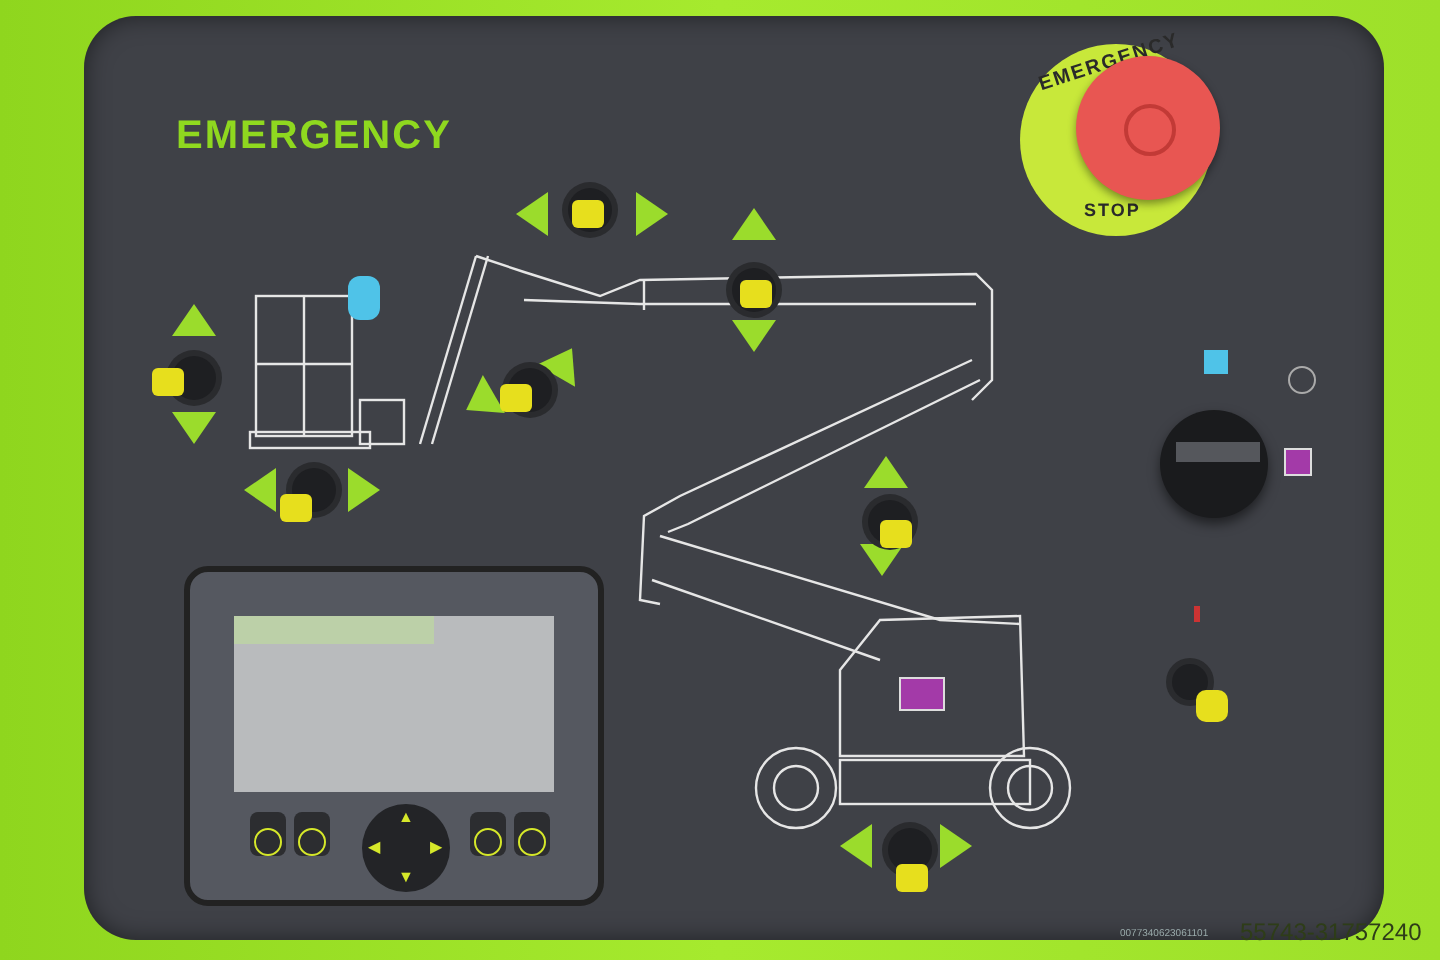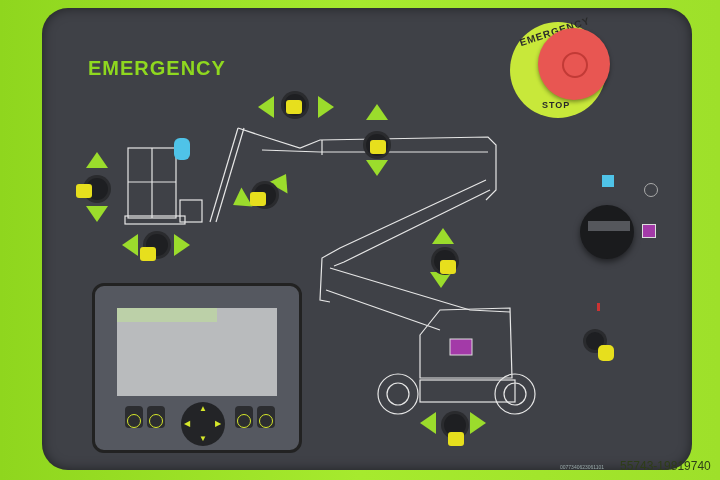--- a/index.html
+++ b/index.html
@@ -135,13 +135,13 @@
 <div class="sq" style="left:602px;top:175px;background:#4fc3e8;"></div>
 <div class="sq" style="left:644px;top:183px;border:1px solid #aaa;border-radius:50%;"></div>
 <div class="sq" style="left:642px;top:224px;background:#a33aa8;border:1px solid #ddd;"></div>
 <div class="selector"></div>
 
 <div style="position:absolute;left:597px;top:303px;width:3px;height:8px;background:#c33;"></div>
 <div class="joy" style="left:586px;top:332px;width:18px;height:18px;"></div>
 <div class="knob" style="left:598px;top:345px;width:16px;height:16px;border-radius:5px;"></div>
 
 <div class="serial">0077340623061101</div>
-<div class="watermark">55743-19819740</div>
+<div class="watermark">55743-31757240</div>
 
 </body></html>

